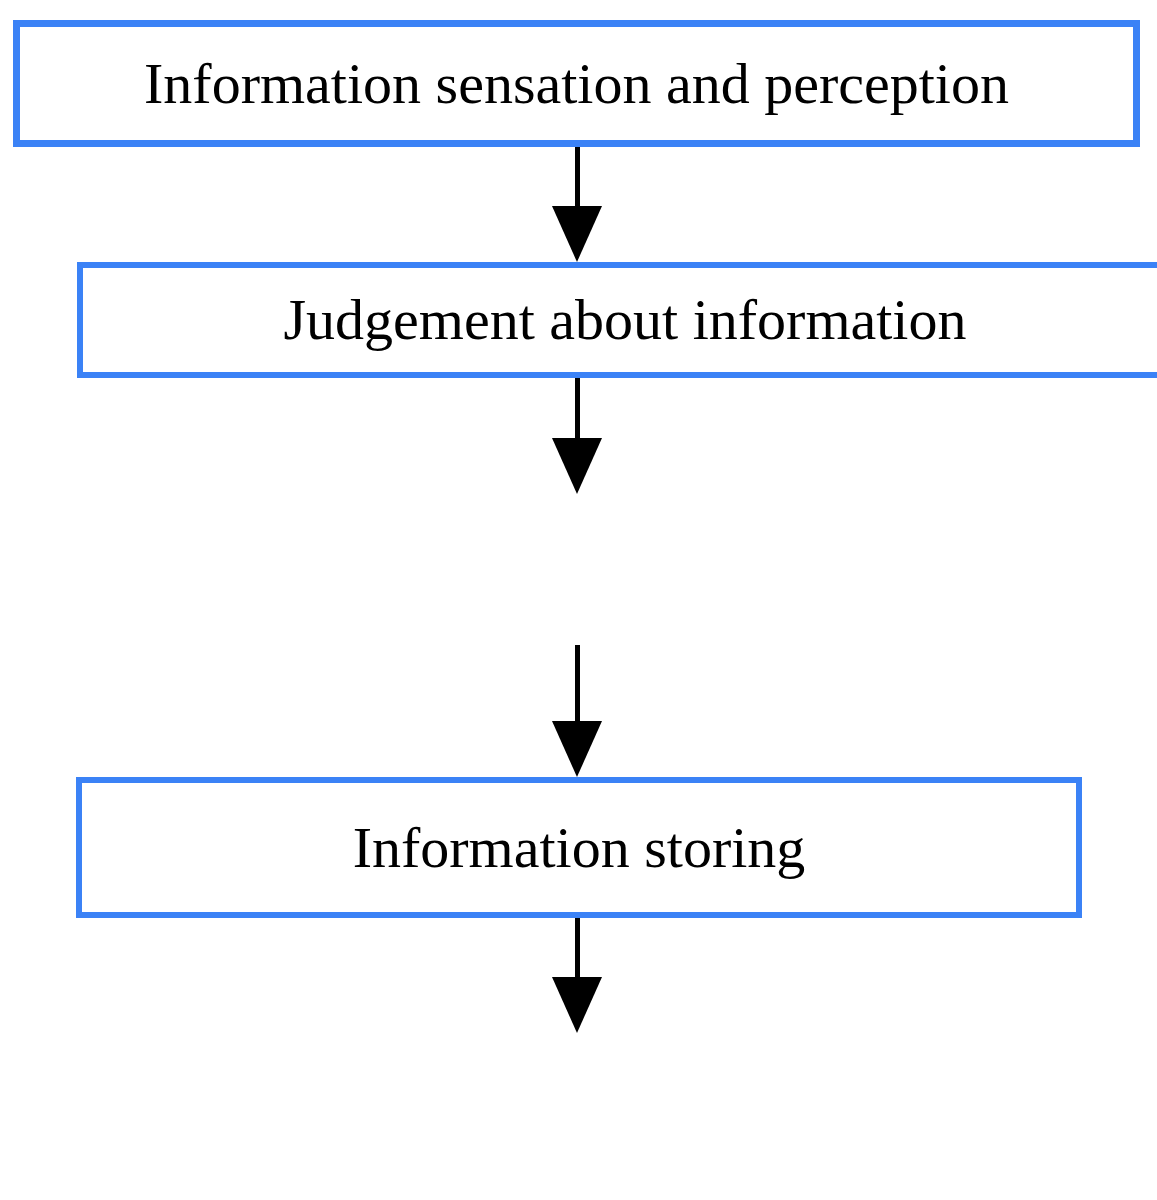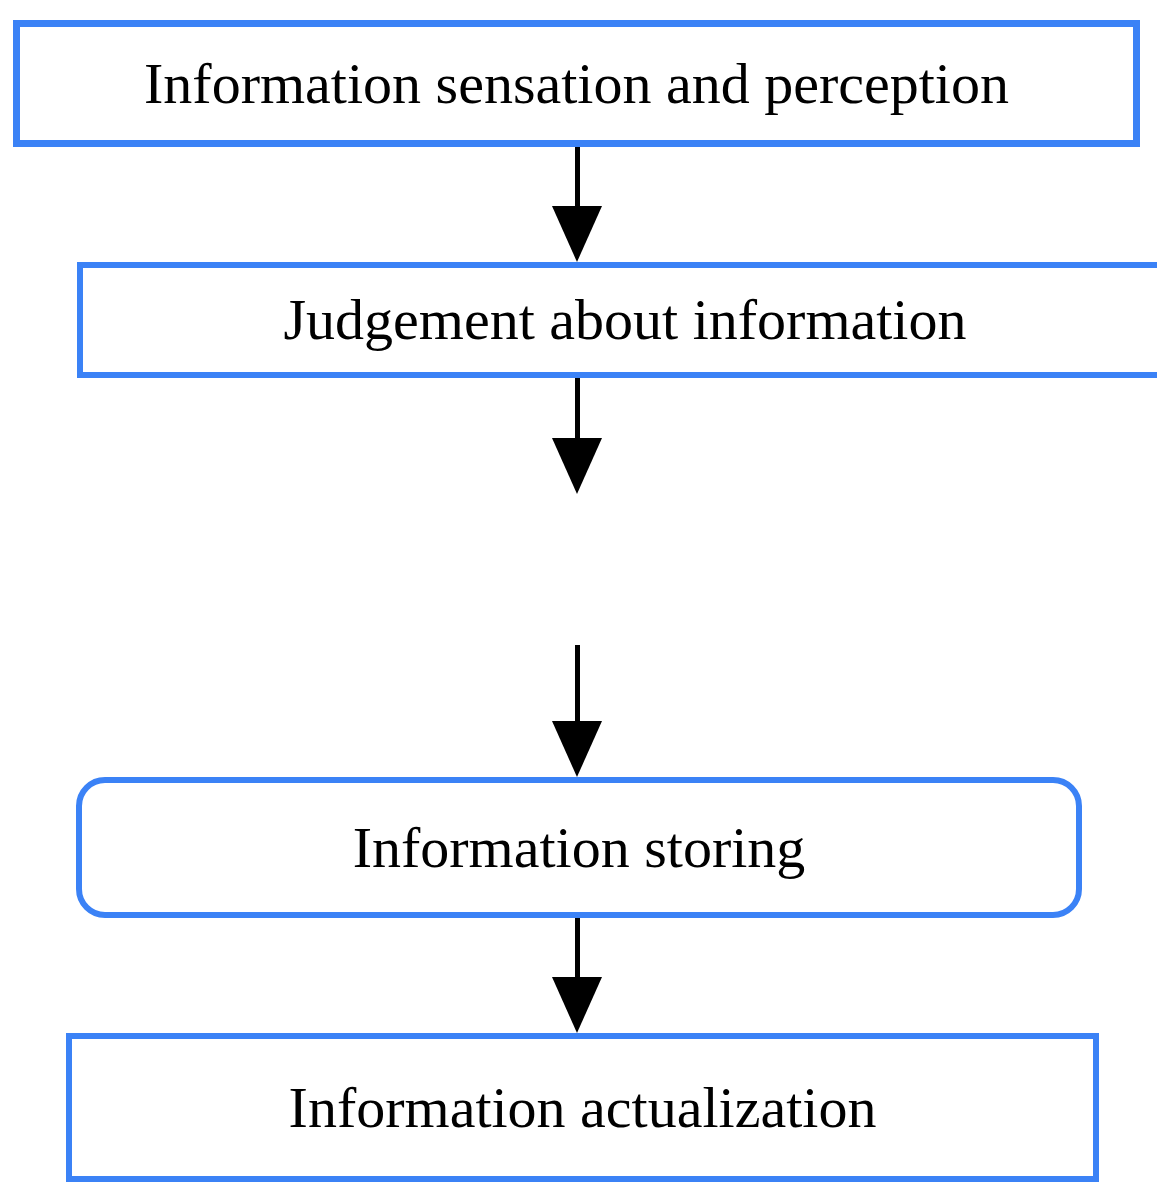--- a/index.html
+++ b/index.html
@@ -26,21 +26,21 @@
     text-align: right;
     font-size: 58px;
     line-height: 1.1;
     color: #000000;
     white-space: nowrap;
     font-family: Liberation Serif, serif;
   }
   #box-1 { left: 13px;  top: 20px;   width: 1127px; height: 127px; border-width: 7px; }
   #box-2 { left: 77px;  top: 262px;  width: 1096px; height: 116px; }
   #box-3 { left: 76px;  top: 494px;  width: 1006px; height: 151px; }
-  #box-4 { left: 76px;  top: 777px;  width: 1006px; height: 141px; border-radius: 29px; }
+  #box-4 { left: 76px;  top: 777px;  width: 1006px; height: 141px; }
   #box-5 { left: 66px;  top: 1033px; width: 1033px; height: 149px; }
 
   .arrow {
     position: absolute;
     left: 552px;           
     width: 50px;
   }
   .arrow .shaft {
     position: absolute;
     left: 23px;
@@ -98,17 +98,14 @@
 
   <div class="flow-box" id="box-4">
     <span>Information storing</span>
   </div>
 
   <div class="arrow" id="arrow-4">
     <div class="shaft"></div>
     <div class="head"></div>
   </div>
 
-  <div class="flow-box" id="box-5">
-    <span>Information actualization</span>
-  </div>
 
 </div>
 
 </body></html>

